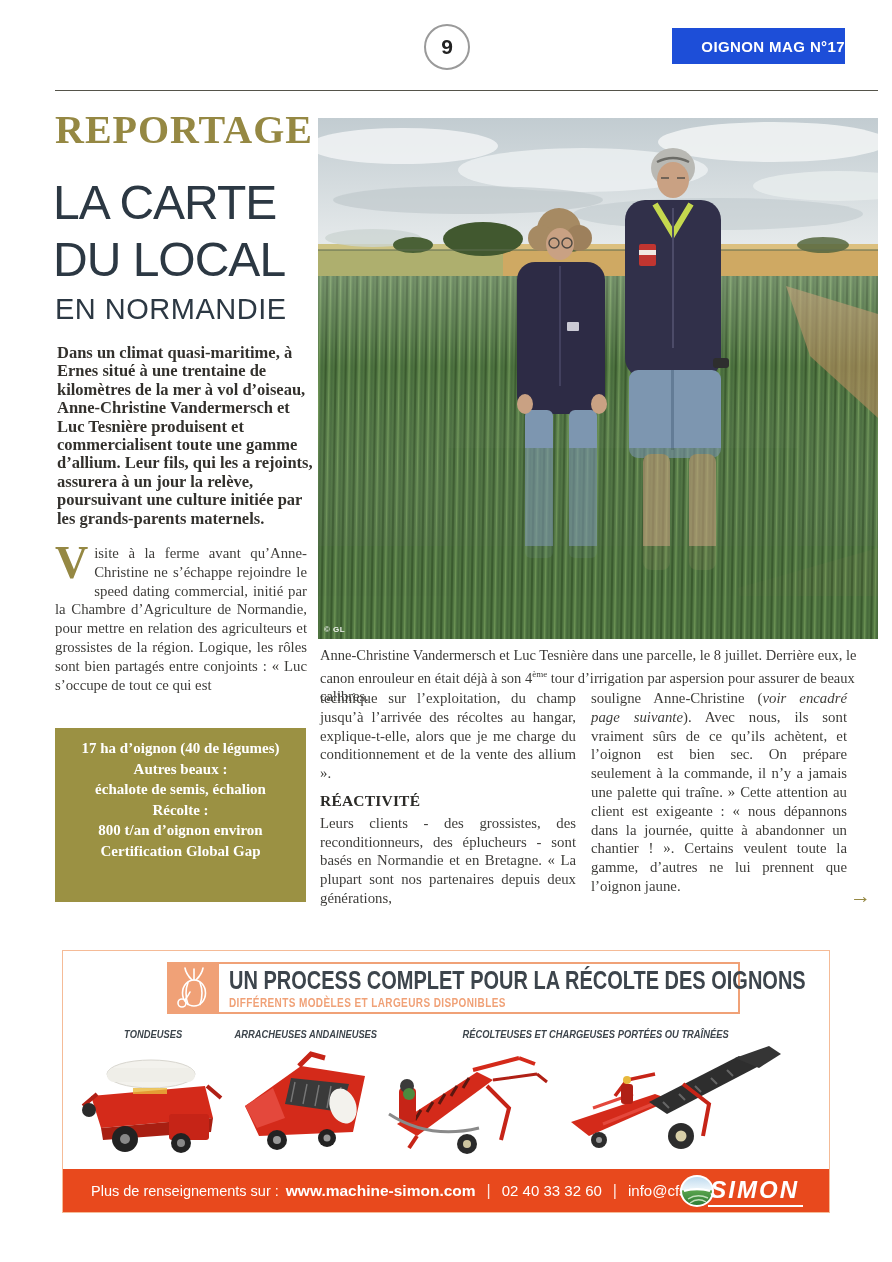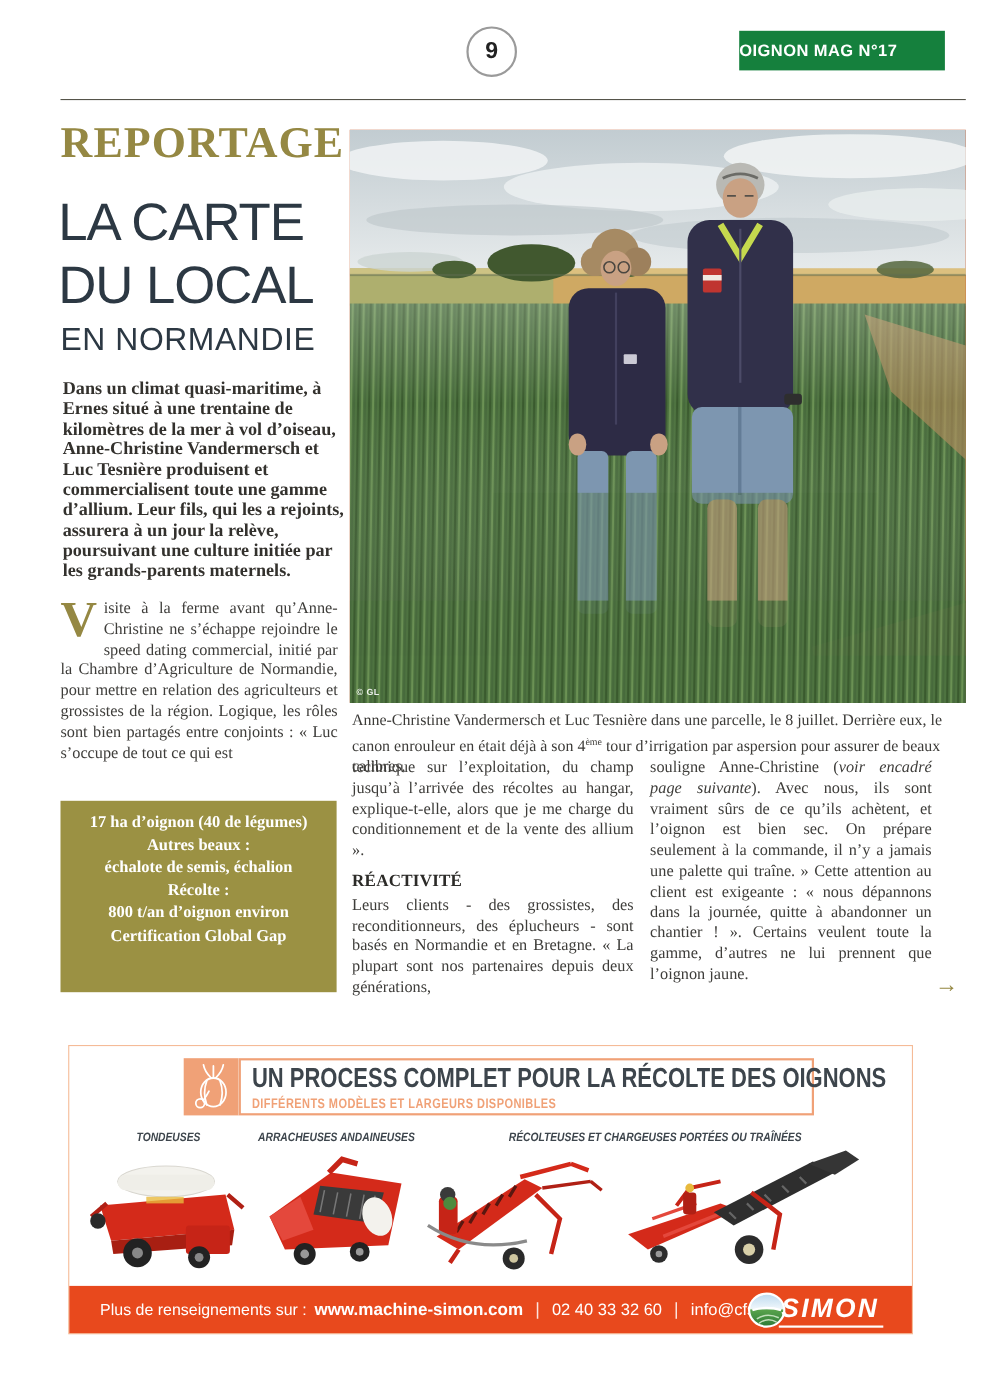--- a/index.html
+++ b/index.html
@@ -9,22 +9,22 @@
     font-family:"Liberation Sans", sans-serif; overflow:hidden;
   }
   
   .page-circle {
     position:absolute; left:424px; top:24px; width:46px; height:46px;
     border:2px solid #9a9a9a; border-radius:50%; background:#fff;
     display:flex; align-items:center; justify-content:center;
     font-size:21px; font-weight:bold; color:#222;
   }
   .issue-badge {
-    position:absolute; left:672px; top:28px; width:187px; height:36px;
-    background:#15803d; color:#fff; display:flex; align-items:center; justify-content:flex-start;
+    position:absolute; left:672px; top:28px; width:173px; height:36px;
+    background:#1d4ed8; color:#fff; display:flex; align-items:center; justify-content:flex-end;
     font-size:15px; font-weight:bold; letter-spacing:.4px;
   }
   .top-rule { position:absolute; left:55px; top:90px; width:823px; height:1px; background:#55544a; }
 
   
   .kicker {
     position:absolute; left:55px; top:106px;
     font-family:"Liberation Serif", serif; font-weight:bold;
     font-size:40px; color:#958843; letter-spacing:1px;
   }
@@ -51,21 +51,21 @@
     font-size:46px; line-height:38px; color:#958843; padding-right:6px;
   }
   .stats-box {
     position:absolute; left:55px; top:728px; width:251px; height:174px;
     background:#9b9143; color:#fff; text-align:center; padding-top:10px;
   }
   .stats-title { font-size:27px; font-weight:400; letter-spacing:.5px; margin-bottom:6px; }
   .stats-line { font-family:"Liberation Serif", serif; font-weight:bold; font-size:15px; line-height:20.5px; }
 
   
-  .photo { position:absolute; left:318px; top:118px; width:560px; height:521px; background:#c2410c; }
+  .photo { position:absolute; left:318px; top:118px; width:560px; height:521px; background:#14532d; }
   .photo svg { display:block; }
   .photo-credit {
     position:absolute; left:6px; bottom:5px; color:#fff; font-size:8px; font-weight:bold;
     letter-spacing:.5px; opacity:.9;
   }
   .caption {
     position:absolute; left:320px; top:646px; width:557px;
     font-family:"Liberation Serif", serif; font-size:14.5px; line-height:18.5px; color:#3c3b38;
   }
   .caption sup { font-size:9px; }

